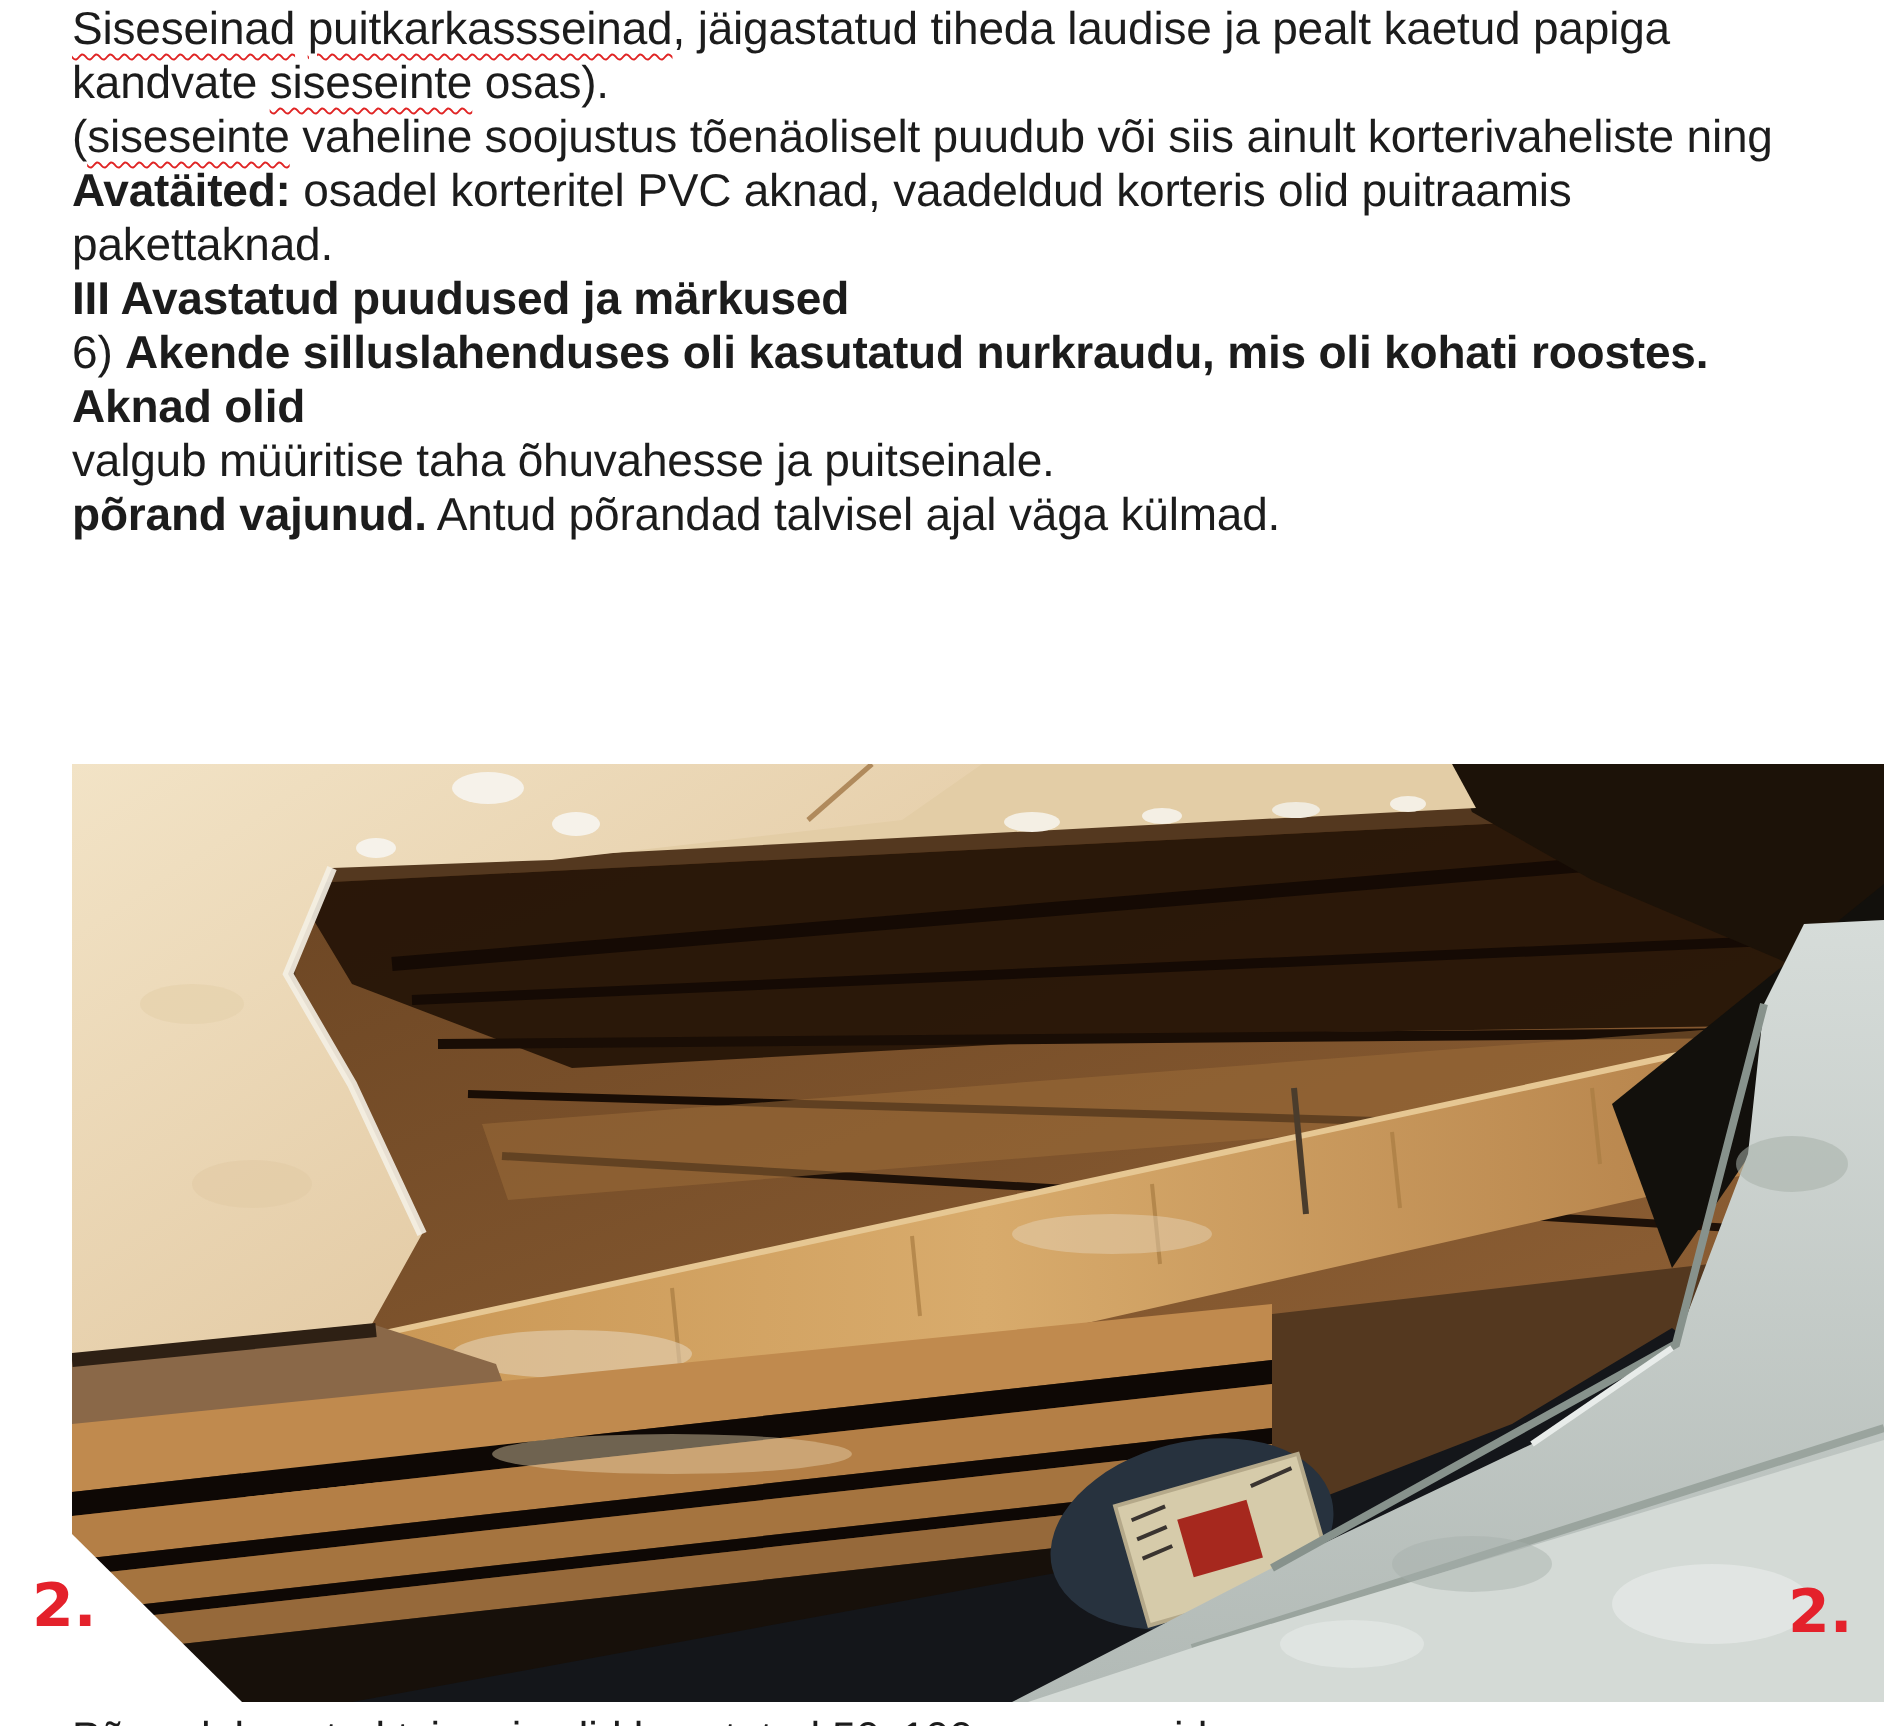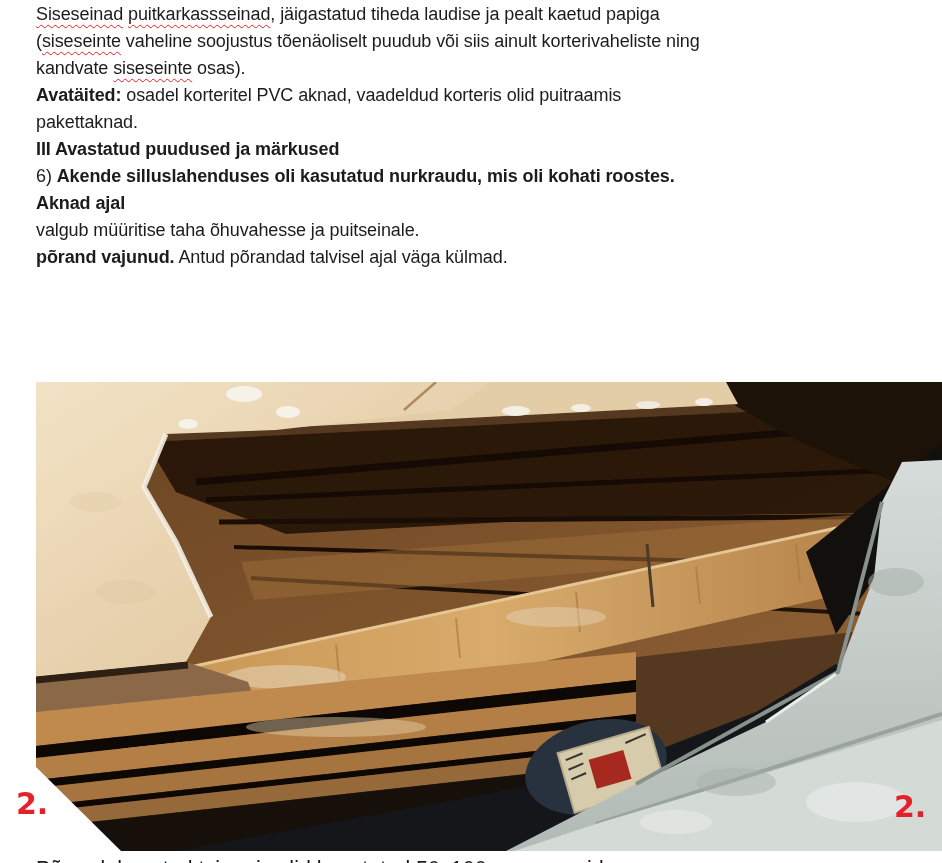--- a/index.html
+++ b/index.html
@@ -6,21 +6,21 @@
   body{
     width:942px;height:863px;background:#ffffff;position:relative;
     overflow:hidden;
     font-family:"Liberation Sans", sans-serif;
     color:#1c1c1c;
   }
   .text-block{
     position:absolute;left:36px;top:1px;width:900px;z-index:3;
   }
   .t-line{
-    font-size:18px;line-height:27px;height:27px;white-space:nowrap;
+    font-size:23px;line-height:27px;height:27px;white-space:nowrap;
     letter-spacing:-0.1px;
   }
   .t-line .b{font-weight:bold;}
   .t-line .sq{
     text-decoration:underline;
     text-decoration-style:wavy;
     text-decoration-color:#e02424;
     text-decoration-thickness:1px;
     text-underline-offset:4px;
   }
@@ -38,27 +38,27 @@
   .clipped-line{
     position:absolute;left:36px;top:856px;z-index:2;
     font-size:21.5px;line-height:27px;white-space:nowrap;
   }
 </style>
 </head>
 <body>
 
 <div class="text-block">
     <div class="t-line"><span class="sq">Siseseinad</span><span> </span><span class="sq">puitkarkassseinad</span><span>, jäigastatud tiheda laudise ja pealt kaetud papiga</span></div>
+    <div class="t-line"><span>kandvate </span><span class="sq">siseseinte</span><span> osas).</span></div>
     <div class="t-line"><span>(</span><span class="sq">siseseinte</span><span> vaheline soojustus tõenäoliselt puudub või siis ainult korterivaheliste ning</span></div>
-    <div class="t-line"><span>kandvate </span><span class="sq">siseseinte</span><span> osas).</span></div>
     <div class="t-line"><span class="b">Avatäited:</span><span> osadel korteritel PVC aknad, vaadeldud korteris olid puitraamis</span></div>
     <div class="t-line"><span>pakettaknad.</span></div>
     <div class="t-line"><span class="b">III Avastatud puudused ja märkused</span></div>
     <div class="t-line"><span>6) </span><span class="b">Akende silluslahenduses oli kasutatud nurkraudu, mis oli kohati roostes.</span></div>
-    <div class="t-line"><span class="b">Aknad ajal</span></div>
+    <div class="t-line"><span class="b">Aknad olid</span></div>
     <div class="t-line"><span>valgub müüritise taha õhuvahesse ja puitseinale.</span></div>
     <div class="t-line"><span class="b">põrand vajunud.</span><span> Antud põrandad talvisel ajal väga külmad.</span></div>
   </div>
 
 <div class="photo">
   <svg width="906" height="469" viewBox="0 0 906 469" xmlns="http://www.w3.org/2000/svg">
     <defs>
       <linearGradient id="gradCream" x1="0" y1="0" x2="1" y2="1">
         <stop offset="0" stop-color="#f2e3c6"></stop>
           <stop offset="1" stop-color="#ddc096"></stop>

